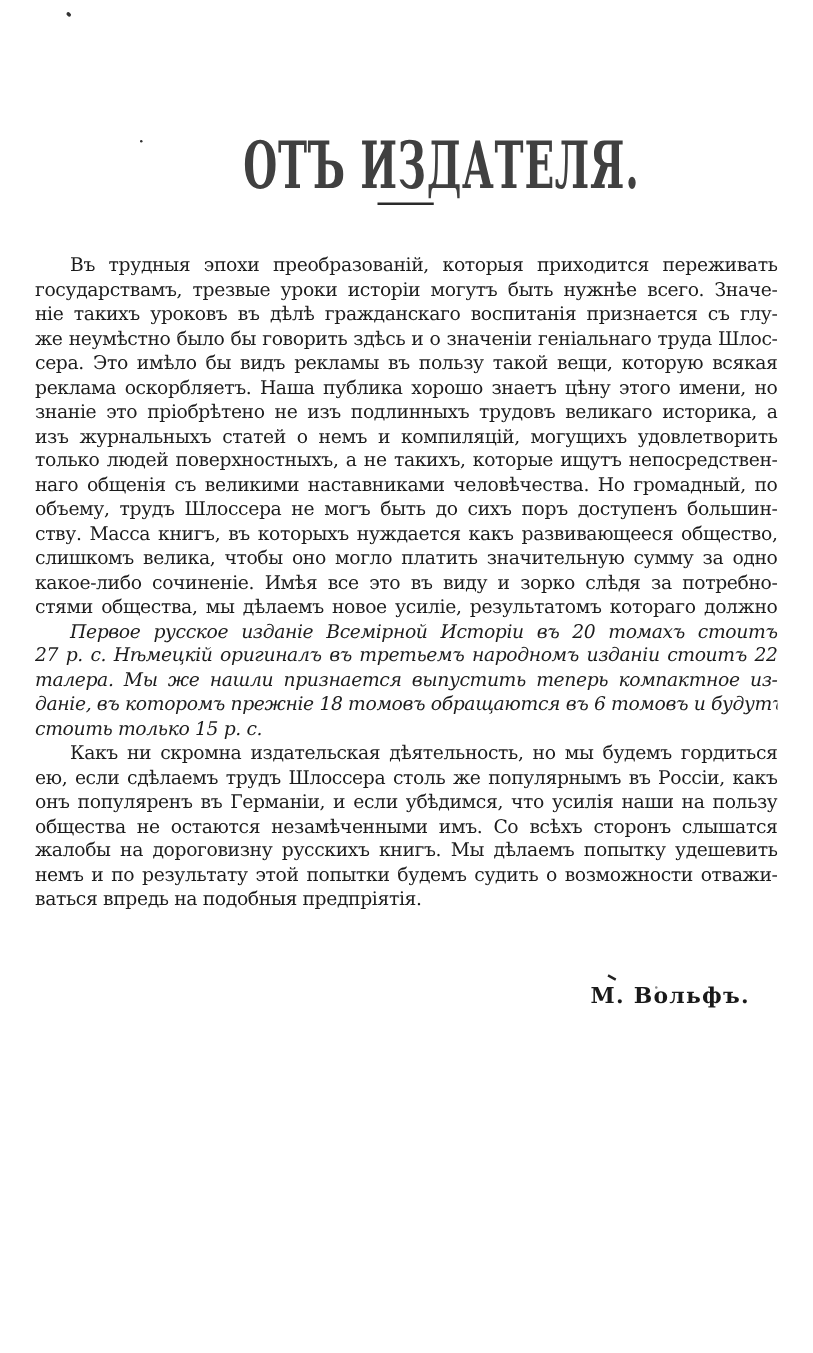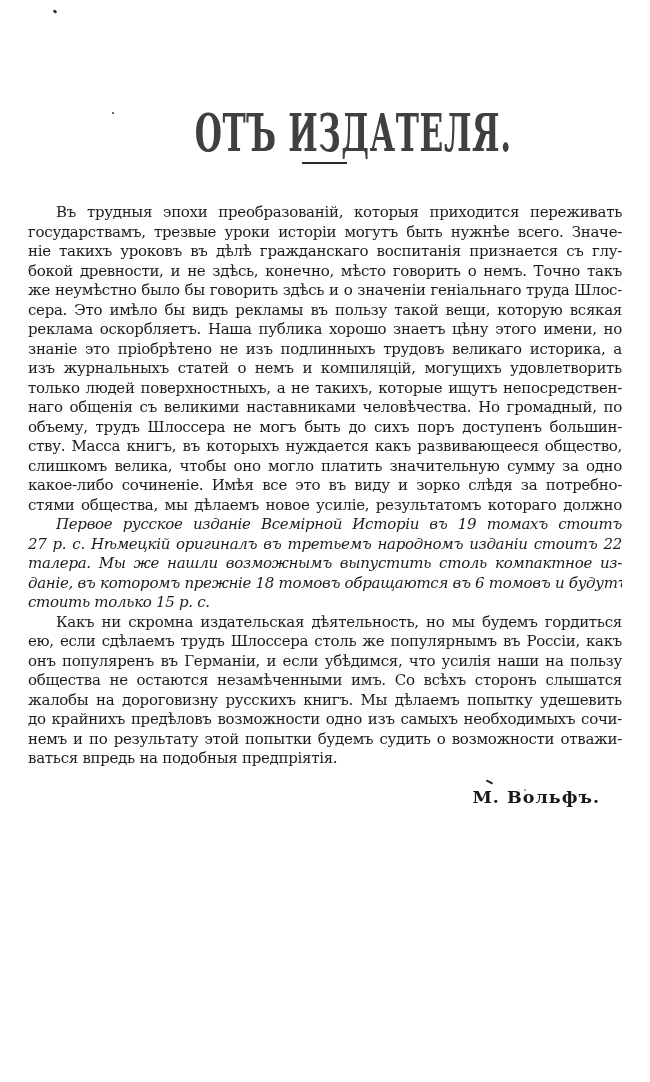--- a/index.html
+++ b/index.html
@@ -103,48 +103,46 @@
 
   <h1 class="header-title"><span class="squeeze">ОТЪ ИЗДАТЕЛЯ.</span></h1>
 
   <div class="divider-rule"></div>
 
   <div class="body-text">
       <div class="para regular">
         <div class="line first">Въ трудныя эпохи преобразованій, которыя приходится переживать</div>
         <div class="line">государствамъ, трезвые уроки исторіи могутъ быть нужнѣе всего. Значе-</div>
         <div class="line">ніе такихъ уроковъ въ дѣлѣ гражданскаго воспитанія признается съ глу-</div>
-        <div class="line">бокой древности, и не здѣсь, конечно, мѣсто говорить о немъ. Точно такъ</div>
         <div class="line">же неумѣстно было бы говорить здѣсь и о значеніи геніальнаго труда Шлос-</div>
         <div class="line">сера. Это имѣло бы видъ рекламы въ пользу такой вещи, которую всякая</div>
         <div class="line">реклама оскорбляетъ. Наша публика хорошо знаетъ цѣну этого имени, но</div>
         <div class="line">знаніе это пріобрѣтено не изъ подлинныхъ трудовъ великаго историка, а</div>
         <div class="line">изъ журнальныхъ статей о немъ и компиляцій, могущихъ удовлетворить</div>
         <div class="line">только людей поверхностныхъ, а не такихъ, которые ищутъ непосредствен-</div>
         <div class="line">наго общенія съ великими наставниками человѣчества. Но громадный, по</div>
         <div class="line">объему, трудъ Шлоссера не могъ быть до сихъ поръ доступенъ большин-</div>
         <div class="line">ству. Масса книгъ, въ которыхъ нуждается какъ развивающееся общество,</div>
         <div class="line">слишкомъ велика, чтобы оно могло платить значительную сумму за одно</div>
         <div class="line">какое-либо сочиненіе. Имѣя все это въ виду и зорко слѣдя за потребно-</div>
         <div class="line">стями общества, мы дѣлаемъ новое усиліе, результатомъ котораго должно</div>
       </div>
       <div class="para italic">
-        <div class="line first">Первое русское изданіе Всемірной Исторіи въ 19 томахъ стоитъ</div>
+        <div class="line first">Первое русское изданіе Всемірной Исторіи въ 20 томахъ стоитъ</div>
         <div class="line">27 р. с. Нѣмецкій оригиналъ въ третьемъ народномъ изданіи стоитъ 22</div>
-        <div class="line">талера. Мы же нашли возможнымъ выпустить столь компактное из-</div>
+        <div class="line">талера. Мы же нашли признается выпустить теперь компактное из-</div>
         <div class="line">даніе, въ которомъ прежніе 18 томовъ обращаются въ 6 томовъ и будутъ</div>
         <div class="line last">стоить только 15 р. с.</div>
       </div>
       <div class="para regular">
         <div class="line first">Какъ ни скромна издательская дѣятельность, но мы будемъ гордиться</div>
         <div class="line">ею, если сдѣлаемъ трудъ Шлоссера столь же популярнымъ въ Россіи, какъ</div>
         <div class="line">онъ популяренъ въ Германіи, и если убѣдимся, что усилія наши на пользу</div>
         <div class="line">общества не остаются незамѣченными имъ. Со всѣхъ сторонъ слышатся</div>
         <div class="line">жалобы на дороговизну русскихъ книгъ. Мы дѣлаемъ попытку удешевить</div>
-        <div class="line">до крайнихъ предѣловъ возможности одно изъ самыхъ необходимыхъ сочи-</div>
         <div class="line">немъ и по результату этой попытки будемъ судить о возможности отважи-</div>
         <div class="line last">ваться впредь на подобныя предпріятія.</div>
       </div>
     </div>
 
   <div class="signature-accent"></div>
   <div class="speck speck-c"></div>
   <div class="signature">М. Вольфъ.</div>
 
 </div>

